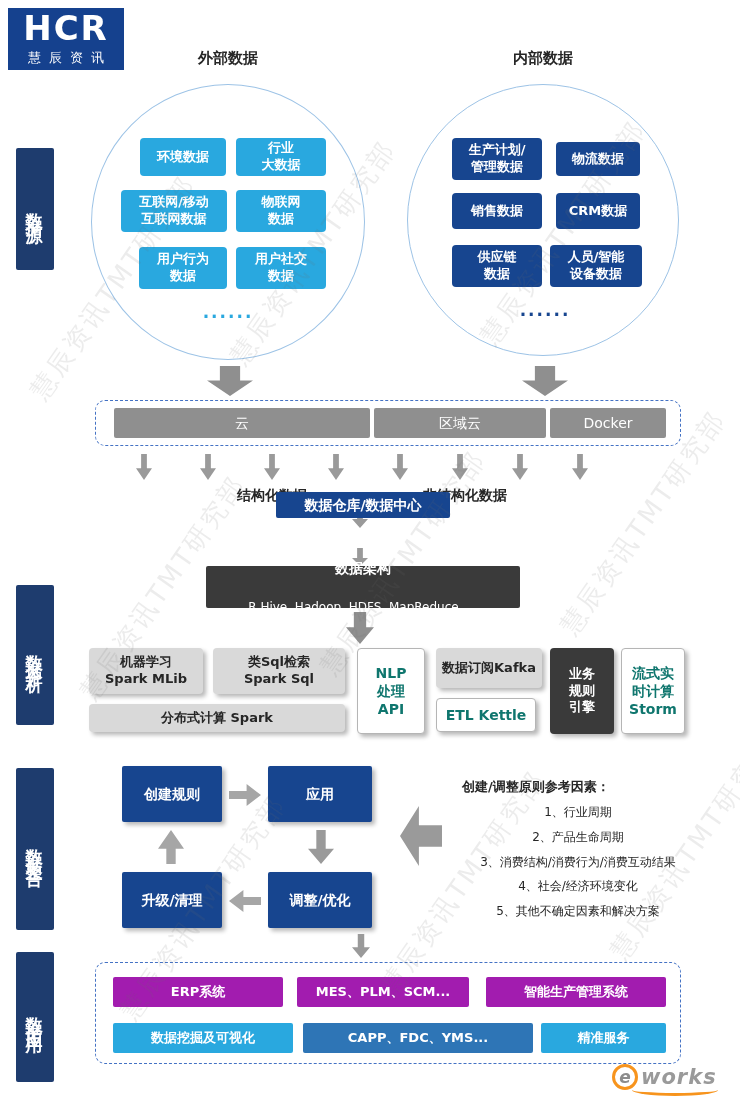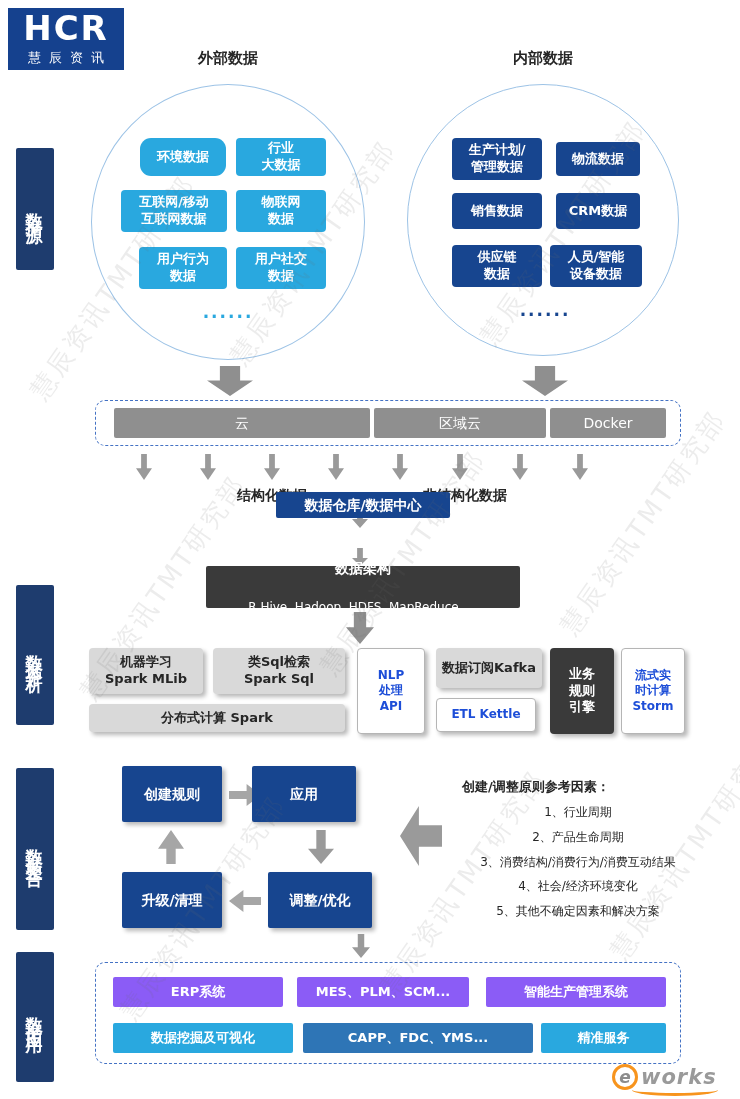--- a/index.html
+++ b/index.html
@@ -4,25 +4,25 @@
 <style>
   * { margin:0; padding:0; box-sizing:border-box; }
   body { background:#fff; font-family:"DejaVu Sans","Liberation Sans",sans-serif; }
   .canvas { position:relative; width:740px; height:1099px; background:#fff; overflow:hidden; }
   .abs { position:absolute; }
   .box { display:flex; align-items:center; justify-content:center; text-align:center;
          white-space:pre-line; line-height:1.3; border-radius:4px; }
   .cyan   { background:#29a8df; color:#fff; font-weight:600; font-size:13px; }
   .navy   { background:#17458f; color:#fff; font-weight:600; font-size:13px; }
   .darkbox{ background:#3a3a3a; color:#fff; font-weight:600; font-size:13px;gap:19px; }
-  .blackbox{ background:#8b5cf6; color:#fff; font-weight:600; font-size:13px; border-radius:2px; }
+  .blackbox{ background:#a21caf; color:#fff; font-weight:600; font-size:13px; border-radius:2px; }
   .midblue{ background:#2e75b6; color:#fff; font-weight:600; font-size:13px; border-radius:2px; }
   .graybar{ background:#8f8f8f; color:#fff; font-size:14px; border-radius:2px; }
   .lightgray{ background:#d9d9d9; color:#262626; font-weight:700; font-size:13px; }
-  .whitebox { background:#fff; border:1px solid #b5b5b5; color:#1d4ed8; font-weight:700; font-size:12px; }
+  .whitebox { background:#fff; border:1px solid #b5b5b5; color:#0f766e; font-weight:700; font-size:14px; }
   .shadow { box-shadow:3px 3px 4px rgba(0,0,0,.28); }
   .circle { border:1px solid #9dc3e6; border-radius:50%; background:transparent; }
   .vlabel { background:#1e3c6e; color:#fff; display:flex; align-items:center; justify-content:center;
             writing-mode:vertical-rl; text-orientation:upright; font-size:17px; font-weight:700;
             letter-spacing:7px; border-radius:2px; }
   .ellipsis { font-weight:800; font-size:17px; letter-spacing:2px; display:flex; align-items:center; justify-content:center; }
   .plain { color:#262626; font-size:14px; font-weight:600; display:flex; align-items:center; justify-content:center; }
   .dashedframe { border:1px dashed #4472c4; border-radius:10px; }
   .arrow { background:#8f8f8f; }
   .ar-down { clip-path:polygon(28% 0,72% 0,72% 48%,100% 48%,50% 100%,0 48%,28% 48%); }
@@ -55,21 +55,21 @@
     <div class="logo-main">HCR</div>
     <div class="logo-sub">慧辰资讯</div>
   </div>
 
   <div class="abs plain" style="left:168px;top:48px;width:120px;height:20px;font-size:15px;">外部数据</div>
   <div class="abs plain" style="left:483px;top:48px;width:120px;height:20px;font-size:15px;">内部数据</div>
 
   <div class="abs circle" style="left:91px;top:84px;width:274px;height:276px;"></div>
   <div class="abs circle" style="left:407px;top:84px;width:272px;height:272px;"></div>
 
-  <div class="abs box cyan" style="left:140px;top:138px;width:86px;height:38px;border-radius:11px;">环境数据</div>
+  <div class="abs box cyan" style="left:140px;top:138px;width:86px;height:38px;">环境数据</div>
   <div class="abs box cyan" style="left:236px;top:138px;width:90px;height:38px;">行业
 大数据</div>
   <div class="abs box cyan" style="left:121px;top:190px;width:106px;height:42px;">互联网/移动
 互联网数据</div>
   <div class="abs box cyan" style="left:236px;top:190px;width:90px;height:42px;">物联网
 数据</div>
   <div class="abs box cyan" style="left:139px;top:247px;width:88px;height:42px;">用户行为
 数据</div>
   <div class="abs box cyan" style="left:236px;top:247px;width:90px;height:42px;">用户社交
 数据</div>
@@ -136,21 +136,21 @@
   <div class="abs box whitebox shadow" style="left:436px;top:698px;width:100px;height:34px;">ETL  Kettle</div>
   <div class="abs box darkbox shadow" style="left:550px;top:648px;width:64px;height:86px;">业务
 规则
 引擎</div>
   <div class="abs box whitebox shadow" style="left:621px;top:648px;width:64px;height:86px;">流式实
 时计算
 Storm</div>
 
   <div class="abs box navy shadow" style="left:122px;top:766px;width:100px;height:56px;font-size:14px;border-radius:2px;">创建规则</div>
   <div class="abs ar-right" style="left:229px;top:784px;width:32px;height:22px;"></div>
-  <div class="abs box navy shadow" style="left:252px;top:766px;width:104px;height:56px;font-size:14px;border-radius:2px;">应用</div>
+  <div class="abs box navy shadow" style="left:268px;top:766px;width:104px;height:56px;font-size:14px;border-radius:2px;">应用</div>
   <div class="abs ar-up" style="left:158px;top:830px;width:26px;height:34px;"></div>
   <div class="abs ar-down-sm arrow" style="left:308px;top:830px;width:26px;height:34px;"></div>
   <div class="abs box navy shadow" style="left:122px;top:872px;width:100px;height:56px;font-size:14px;border-radius:2px;">升级/清理</div>
   <div class="abs ar-left" style="left:229px;top:890px;width:32px;height:22px;"></div>
   <div class="abs box navy shadow" style="left:268px;top:872px;width:104px;height:56px;font-size:14px;border-radius:2px;">调整/优化</div>
 
   <div class="abs ar-left" style="left:400px;top:806px;width:42px;height:60px;background:#9a9a9a;"></div>
 
   <div class="abs" style="left:462px;top:778px;width:232px;">
     <div class="factors-title">创建/调整原则参考因素：</div>

